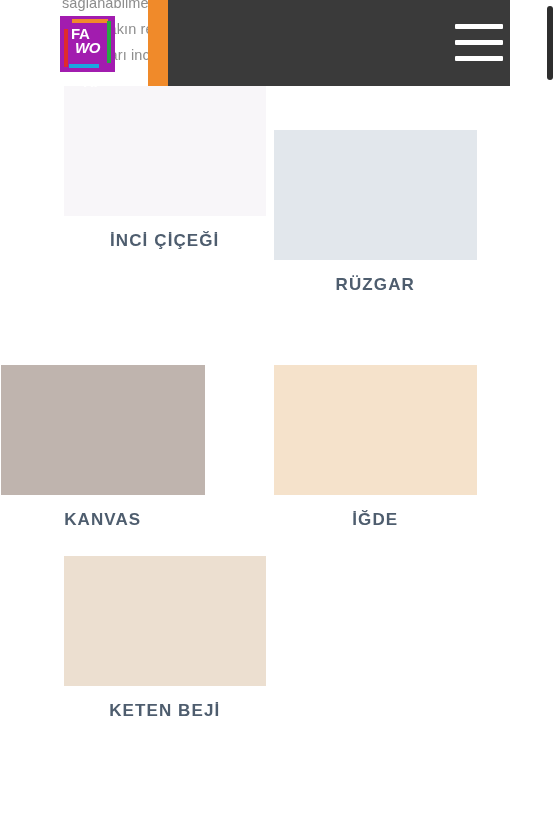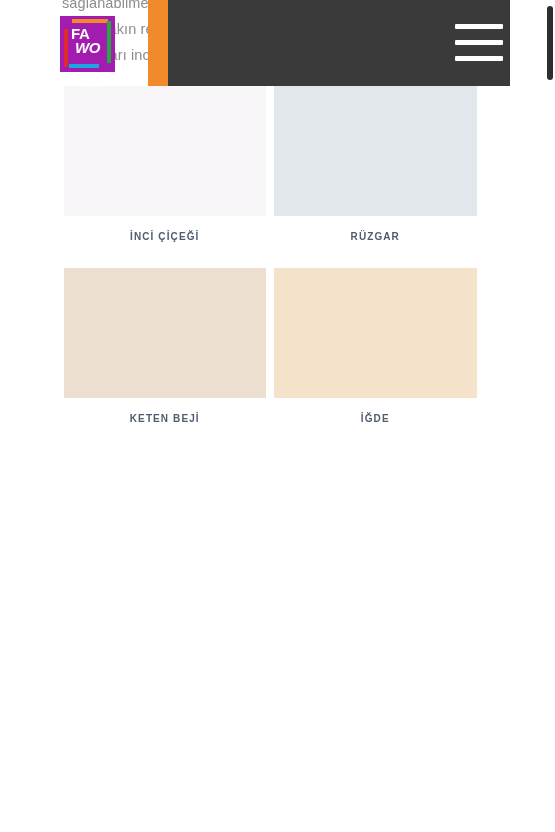--- a/index.html
+++ b/index.html
@@ -133,30 +133,30 @@
   }
   .swatch-cell {
     width: 50%;
     padding: 0 0 0 0;
     margin-bottom: 26px;
     display: flex;
     flex-direction: column;
     align-items: center;
   }
   .swatch-cell.col-left  { padding-left: 64px; padding-right: 7px; }
-  .swatch-cell.col-right { padding-left: 1px;  padding-right: 68px; }
+  .swatch-cell.col-right { padding-left: 1px;  padding-right: 68px; margin-top: 44px; }
 
   .swatch-chip {
     width: 100%;
     height: 130px;
     cursor: pointer;
   }
   .swatch-label {
     margin-top: 15px;
-    font-size: 10px;
+    font-size: 17px;
     font-weight: 600;
     letter-spacing: 1.1px;
     color: #4e5d6e;
     text-align: left;
     white-space: nowrap;
   }
 </style>
 </head>
 <body>
 
@@ -183,25 +183,29 @@
 
 <div class="swatch-grid" id="swatch-grid">
     <div class="swatch-cell col-left">
       <div class="swatch-chip" style="background: rgb(248, 246, 249);"></div>
       <div class="swatch-label">İNCİ ÇİÇEĞİ</div>
     </div>
     <div class="swatch-cell col-right">
       <div class="swatch-chip" style="background: rgb(226, 231, 236);"></div>
       <div class="swatch-label">RÜZGAR</div>
     </div>
+    <div class="swatch-cell col-right">
+      <div class="swatch-chip" style="background: rgb(191, 180, 174);"></div>
+      <div class="swatch-label">KANVAS</div>
+    </div>
+    <div class="swatch-cell col-right">
+      <div class="swatch-chip" style="background: rgb(245, 226, 203);"></div>
+      <div class="swatch-label">İĞDE</div>
+    </div>
     <div class="swatch-cell col-left">
       <div class="swatch-chip" style="background: rgb(236, 223, 208);"></div>
       <div class="swatch-label">KETEN BEJİ</div>
     </div>
-    <div class="swatch-cell col-right">
-      <div class="swatch-chip" style="background: rgb(245, 226, 203);"></div>
-      <div class="swatch-label">İĞDE</div>
-    </div>
   </div>
 
 <div class="scrollbar-track">
   <div class="scrollbar-thumb"></div>
 </div>
 
 </body></html>

